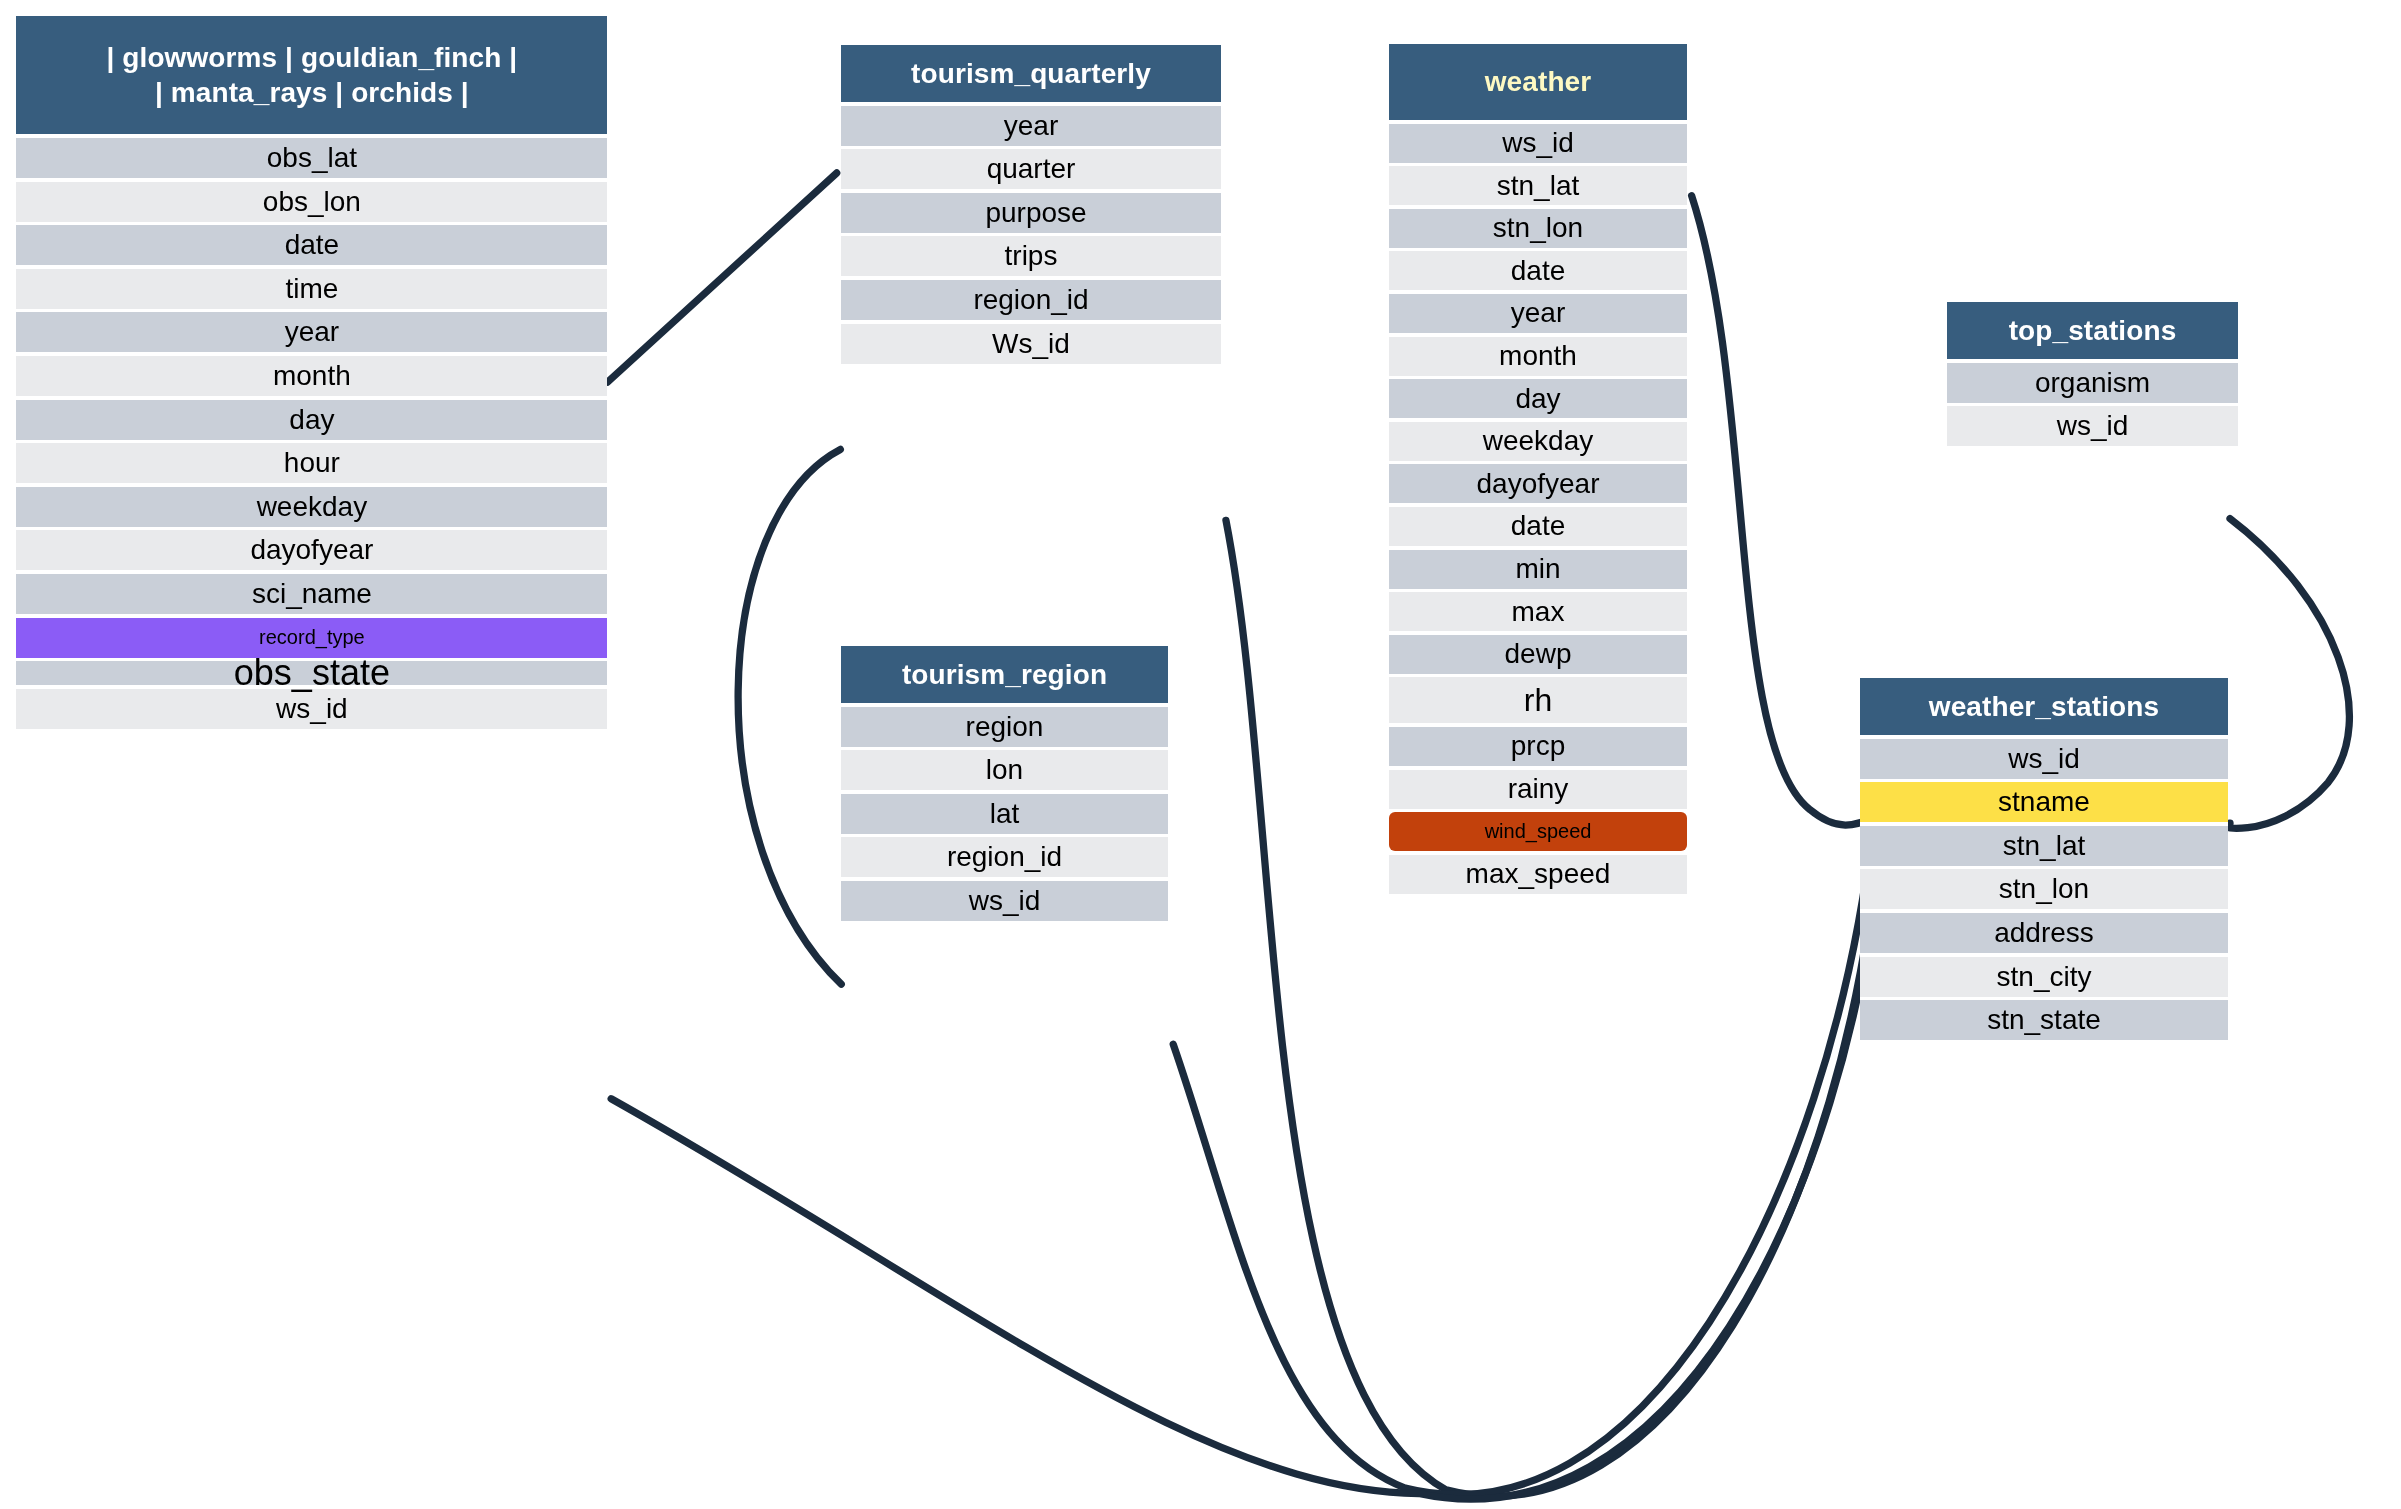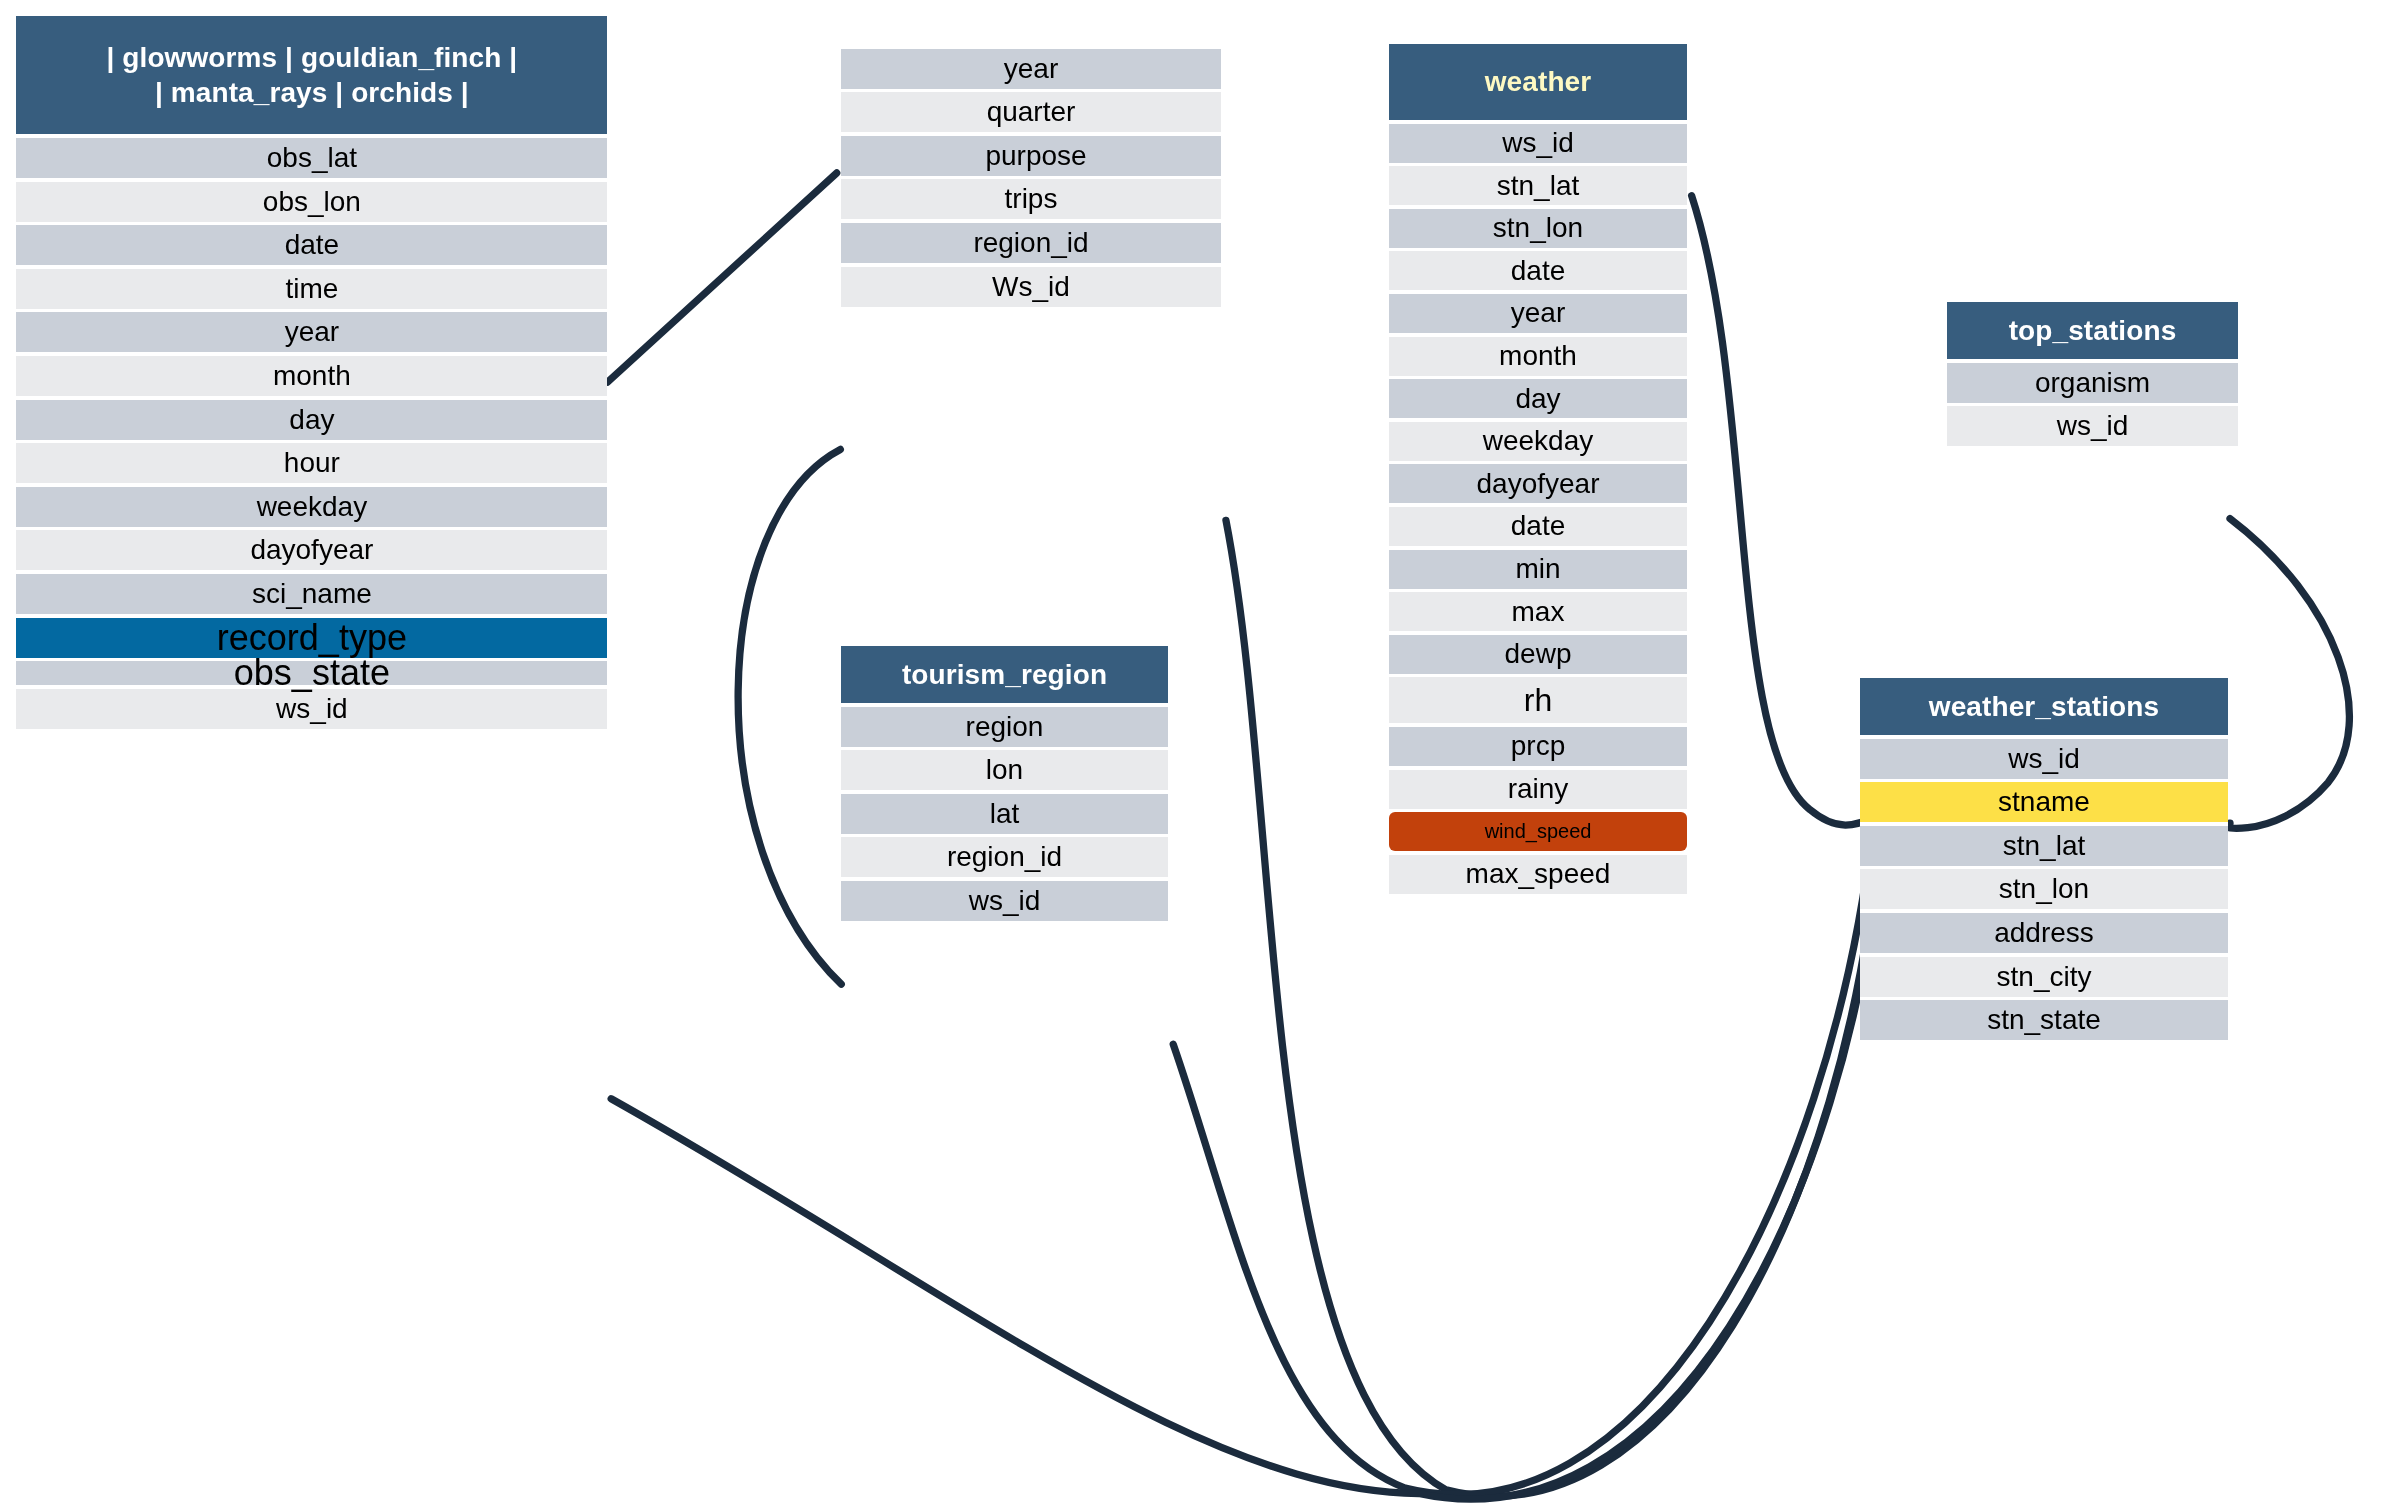--- a/index.html
+++ b/index.html
@@ -109,28 +109,31 @@
     <div class="field odd" style="height: 40px; font-size: 28px; background: rgb(201, 207, 216);">day</div>
     <div class="field-gap"></div>
     <div class="field even" style="height: 40px; font-size: 28px; background: rgb(233, 234, 236);">hour</div>
     <div class="field-gap"></div>
     <div class="field odd" style="height: 40px; font-size: 28px; background: rgb(201, 207, 216);">weekday</div>
     <div class="field-gap"></div>
     <div class="field even" style="height: 40px; font-size: 28px; background: rgb(233, 234, 236);">dayofyear</div>
     <div class="field-gap"></div>
     <div class="field odd" style="height: 40px; font-size: 28px; background: rgb(201, 207, 216);">sci_name</div>
     <div class="field-gap"></div>
-    <div class="field even" style="height: 40px; font-size: 36px; background: #0369a1;">record_type</div>
+    <div class="field even" style="height: 40px; font-size: 20px; background: #8b5cf6;">record_type</div>
     <div class="field-gap"></div>
     <div class="field odd" style="height: 24px; font-size: 36px; background: rgb(201, 207, 216);">obs_state</div>
     <div class="field-gap"></div>
     <div class="field even" style="height: 40px; font-size: 28px; background: rgb(233, 234, 236);">ws_id</div>
   </div>
 
   <div class="entity" style="left:841px; top:45px; width:380px;">
+    <div class="entity-header" style="height: 57px; font-size: 28px; background: rgb(55, 93, 126); color: rgb(255, 255, 255);">
+      <span class="hdr-line">tourism_quarterly</span>
+    </div>
     <div class="field-gap"></div>
     <div class="field odd" style="height: 40px; font-size: 28px; background: rgb(201, 207, 216);">year</div>
     <div class="field-gap"></div>
     <div class="field even" style="height: 40px; font-size: 28px; background: rgb(233, 234, 236);">quarter</div>
     <div class="field-gap"></div>
     <div class="field odd" style="height: 40px; font-size: 28px; background: rgb(201, 207, 216); padding-left: 10px;">purpose</div>
     <div class="field-gap"></div>
     <div class="field even" style="height: 40px; font-size: 28px; background: rgb(233, 234, 236);">trips</div>
     <div class="field-gap"></div>
     <div class="field odd" style="height: 40px; font-size: 28px; background: rgb(201, 207, 216);">region_id</div>

